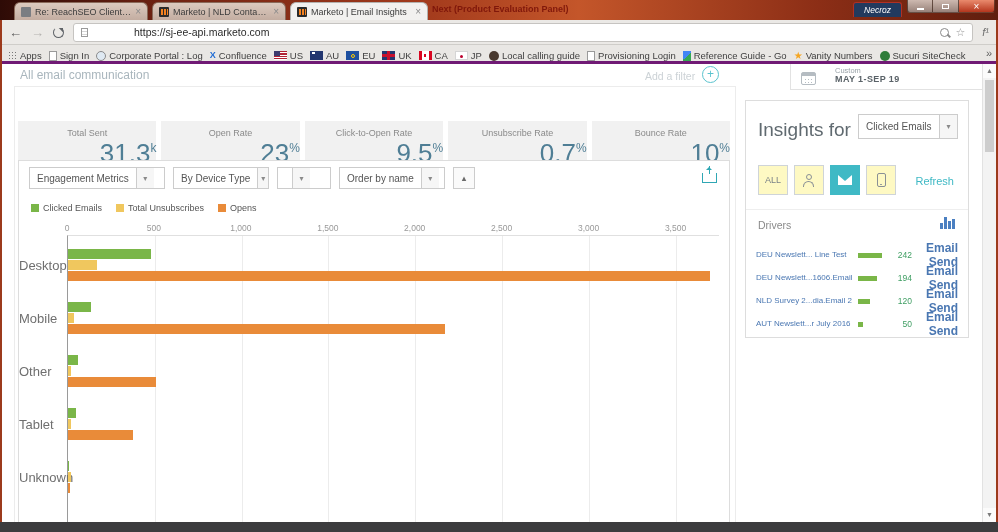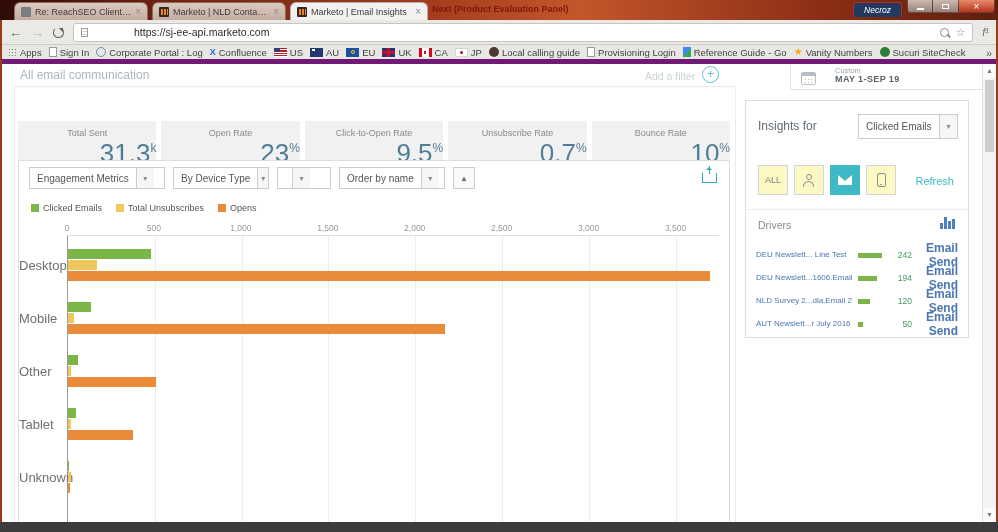--- a/index.html
+++ b/index.html
@@ -45,22 +45,22 @@
   .addressbar{flex:1;height:17px;background:#fff;border:1px solid #c6c4c1;border-radius:3px;display:flex;align-items:center;
     gap:6px;padding:0 7px;font-size:10.5px;color:#2b2b2b;}
   .ico-doc{width:7px;height:9px;border:1px solid #9a9a9a;background:repeating-linear-gradient(180deg,#fff 0 2px,#d5d5d5 2px 3px);box-sizing:border-box;}
   .addr-url{flex:1;white-space:nowrap;overflow:hidden;padding-left:40px;}
   .ico-search{width:7px;height:7px;border:1.5px solid #8a8a8a;border-radius:50%;position:relative;display:inline-block;}
   .ico-search::after{content:"";position:absolute;width:4px;height:1.5px;background:#8a8a8a;transform:rotate(45deg);right:-3px;bottom:-1px;}
   .ico-star{font-size:11px;color:#9a9a9a;line-height:1;}
   .ext-icon{font-size:11px;color:#6f6f6f;font-style:italic;}
 
   
-  .bookmarksbar{position:absolute;left:0;top:45px;width:100%;height:19px;background:#e9e7e4;border-bottom:5px solid #701a75;
-    box-sizing:border-box;display:flex;align-items:center;gap:7px;padding:0 18px 0 8px;overflow:hidden;z-index:2;}
+  .bookmarksbar{position:absolute;left:0;top:45px;width:100%;height:19px;background:#e9e7e4;border-bottom:3px solid #701a75;
+    box-sizing:border-box;display:flex;align-items:flex-end;gap:7px;padding:0 18px 0 8px;overflow:hidden;z-index:2;}
   .bm{display:flex;align-items:center;gap:3px;font-size:9.5px;color:#3f3f3f;white-space:nowrap;}
   .bmi{display:inline-block;position:relative;}
   .bm-grid{width:9px;height:9px;background:radial-gradient(#777 38%,transparent 42%) 0 0/3px 3px;}
   .bm-page{width:8px;height:10px;border:1px solid #9a9a9a;background:#fff;box-sizing:border-box;}
   .bm-globe{width:10px;height:10px;border:1px solid #8a8a8a;border-radius:50%;background:#dfe9f2;box-sizing:border-box;}
   .bm-confluence{color:#1f6bd4;font-weight:bold;font-size:9px;line-height:1;}
   .bm-flag-us,.bm-flag-au,.bm-flag-eu,.bm-flag-uk,.bm-flag-ca,.bm-flag-jp{width:13px;height:9px;box-sizing:border-box;}
   .bm-flag-us{background:repeating-linear-gradient(180deg,#b22234 0 1.2px,#fff 1.2px 2.4px);}
   .bm-flag-us::after{content:"";position:absolute;left:0;top:0;width:6px;height:4.5px;background:#3c3b6e;}
   .bm-flag-au{background:#23366f;}
@@ -129,21 +129,21 @@
   .grid{position:absolute;left:48px;right:10px;top:74px;bottom:0;border-left:1px solid #9a9a9a;border-top:1px solid #e0e0e0;}
   .gline{position:absolute;top:0;bottom:0;width:1px;background:#ececec;}
   .cats{position:absolute;left:0;top:78px;width:44px;}
   .cat{height:53px;line-height:53px;text-align:left;font-size:13px;color:#6f6f6f;}
   .rows{position:absolute;left:49px;right:10px;top:78px;bottom:0;}
   .crow{height:53px;box-sizing:border-box;padding-top:10px;}
   .bar{height:10px;margin-bottom:1px;}
 
   
   .insights{position:absolute;left:745px;top:36px;width:224px;height:238px;border:1px solid #ddd;box-sizing:border-box;background:#fff;}
-  .ins-title{position:absolute;left:12px;top:18px;font-size:12px;color:#606a70;}
+  .ins-title{position:absolute;left:12px;top:18px;font-size:19px;color:#606a70;}
   .ins-select{position:absolute;right:10px;top:13px;width:100px;height:25px;}
   .ins-select .lbl{flex:1;}
   .segmented{position:absolute;left:12px;top:64px;display:flex;gap:6px;}
   .seg{width:30px;height:30px;border:1px solid #cfd4d8;background:#fef9c3;display:flex;align-items:center;justify-content:center;
     font-size:9px;color:#7a8288;box-sizing:border-box;}
   .seg.active{background:#3fb9c5;border-color:#3fb9c5;}
   .ico-person{position:relative;width:14px;height:14px;}
   .ico-person::before{content:"";position:absolute;left:4px;top:1px;width:4px;height:4px;border:1.5px solid #8a9096;border-radius:50%;}
   .ico-person::after{content:"";position:absolute;left:1px;top:8px;width:9px;height:5px;border:1.5px solid #8a9096;border-bottom:none;border-radius:6px 6px 0 0;}
   .ico-mail{width:14px;height:10px;background:#fff;position:relative;overflow:hidden;}

